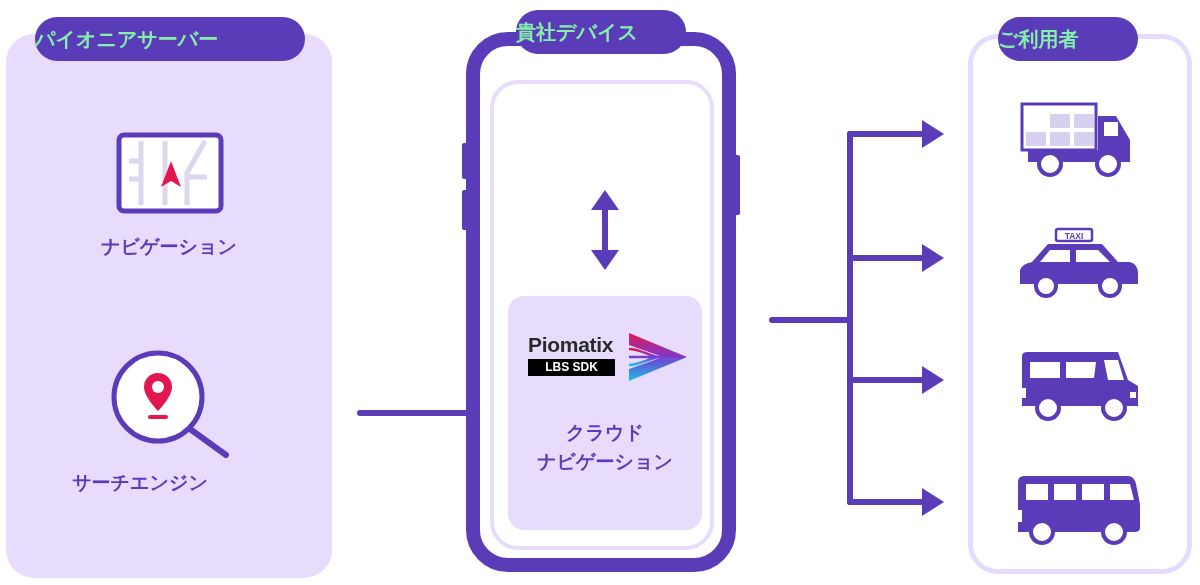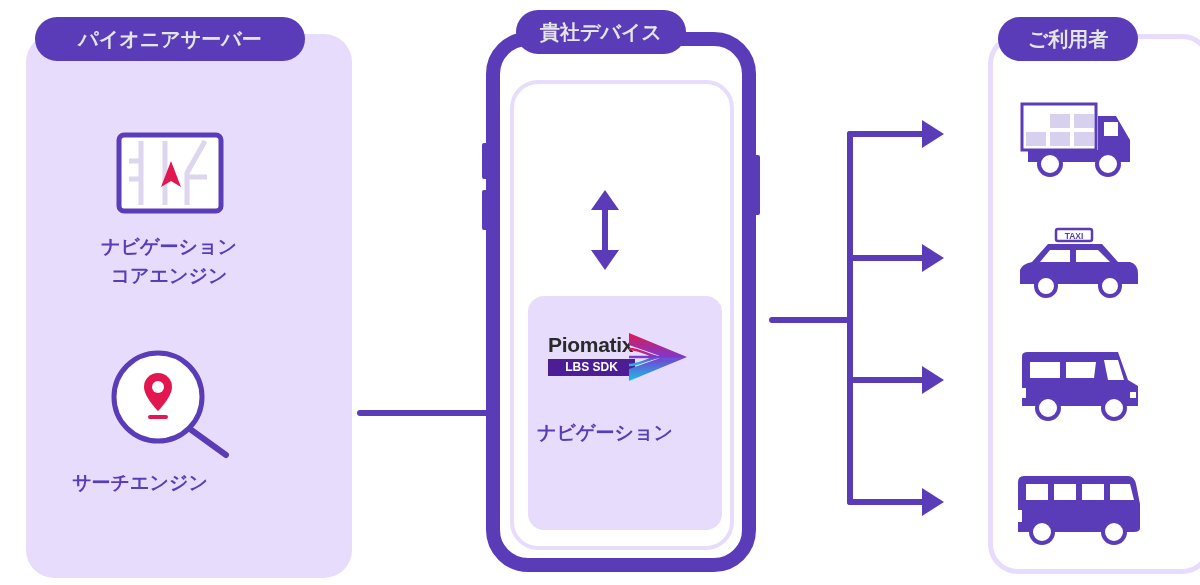--- a/index.html
+++ b/index.html
@@ -2,30 +2,30 @@
 <html><head>
 <meta charset="utf-8">
 <style>
   html, body { margin:0; padding:0; }
   body {
     width:1200px; height:585px; position:relative; overflow:hidden;
     background:#ffffff;
     font-family:"DejaVu Sans", "Liberation Sans", sans-serif;
     color:#5a3cb8;
   }
-  .abs { position:absolute;margin-left:20px; }
+  .abs { position:absolute; }
   
   .panel-left {
     left:6px; top:34px; width:326px; height:544px;
     background:#e8dcfd; border-radius:28px;
   }
   .pill {
-    position:absolute; background:#5a3cb8; color:#e5e5e5;
+    position:absolute; background:#5a3cb8; color:#86efac;
     font-weight:bold; font-size:20px; height:44px; line-height:44px;
-    border-radius:22px; text-align:center; white-space:nowrap;
+    border-radius:22px; white-space:nowrap;
   }
   .pill-left { left:35px; top:17px; width:270px; }
   .label {
     position:absolute; text-align:center; font-weight:bold; font-size:19px;
     line-height:29px; color:#5a3cb8; white-space:nowrap;
   }
   
   .phone-outer {
     left:466px; top:32px; width:270px; height:540px;
     border:14px solid #5a3cb8; border-radius:42px; box-sizing:border-box; background:#fff;
@@ -61,21 +61,20 @@
     <line x1="12" y1="28" x2="24" y2="28"></line>
     <line x1="12" y1="46" x2="24" y2="46"></line>
     <line x1="48" y1="8" x2="48" y2="72"></line>
     <path d="M88 8 L70 40 L70 72"></path>
     <line x1="70" y1="44" x2="90" y2="44"></line>
   </g>
   <polygon points="54,28 64,54 54,48 44,54" fill="#e3174f"></polygon>
 </svg>
 <div class="label" style="left:6px;top:232px;width:326px;">
   <div>ナビゲーション</div>
-  <div>コアエンジン</div>
 </div>
 
 <svg style="left:108px;top:347px;" width="126" height="112" viewBox="0 0 126 112">
   <circle cx="50" cy="50" r="44" fill="#fff" stroke="#5a3cb8" stroke-width="5"></circle>
   <line x1="82" y1="82" x2="118" y2="108" stroke="#5a3cb8" stroke-width="6" stroke-linecap="round"></line>
   <path d="M50 26 a14 14 0 0 1 14 14 c0 10 -14 24 -14 24 s-14 -14 -14 -24 a14 14 0 0 1 14 -14z" fill="#e3174f"></path>
   <circle cx="50" cy="40" r="6" fill="#fff"></circle>
   <rect x="40" y="68" width="20" height="4" rx="2" fill="#e3174f"></rect>
 </svg>
 <div class="label" style="left:6px;top:468px;width:268px;">サーチエンジン</div>
@@ -98,35 +97,36 @@
 <svg style="left:590px;top:190px;" width="30" height="82" viewBox="0 0 30 82">
   <polygon points="15,0 29,20 1,20" fill="#5a3cb8"></polygon>
   <rect x="12" y="18" width="6" height="46" fill="#5a3cb8"></rect>
   <polygon points="15,80 29,60 1,60" fill="#5a3cb8"></polygon>
 </svg>
 
 <div class="abs sdk-box"></div>
 
 <div class="abs" style="left:528px;top:334px;width:90px;">
   <div style="font-family:'Liberation Sans',sans-serif;font-weight:bold;font-size:21px;color:#2a2a2a;line-height:22px;letter-spacing:-0.3px;">Piomatix</div>
-  <div style="background:#4c1d95;color:#fff;font-family:'Liberation Sans',sans-serif;font-weight:bold;font-size:12px;line-height:17px;text-align:center;margin-top:3px;width:87px;">LBS SDK</div>
+  <div style="background:#000000;color:#fff;font-family:'Liberation Sans',sans-serif;font-weight:bold;font-size:12px;line-height:17px;text-align:center;margin-top:3px;width:87px;">LBS SDK</div>
 </div>
 <svg style="left:627px;top:333px;" width="62" height="48" viewBox="0 0 62 48">
   <defs>
     <linearGradient id="pg" x1="0" y1="0" x2="0" y2="1">
       <stop offset="0" stop-color="#e3174f"></stop>
       <stop offset="0.5" stop-color="#7a3ad0"></stop>
       <stop offset="1" stop-color="#18c0e6"></stop>
     </linearGradient>
   </defs>
   <polygon points="2,0 60,24 2,48 2,36 36,24 2,12" fill="url(#pg)"></polygon>
   <path d="M2 16 C 18 16, 28 30, 56 24 M2 32 C 18 32, 28 18, 56 24 M2 24 C 20 24, 30 24, 56 24" stroke="url(#pg)" stroke-width="2.5" fill="none"></path>
 </svg>
 
 <div class="label" style="left:508px;top:418px;width:194px;">
+  <div>クラウド</div>
   <div>ナビゲーション</div>
 </div>
 
 <svg style="left:768px;top:118px;" width="180" height="400" viewBox="0 0 180 400">
   <g stroke="#5a3cb8" stroke-width="6" stroke-linecap="round" fill="none">
     <line x1="4" y1="202" x2="82" y2="202"></line>
     <line x1="82" y1="16" x2="82" y2="384"></line>
     <line x1="82" y1="16" x2="156" y2="16"></line>
     <line x1="82" y1="140" x2="156" y2="140"></line>
     <line x1="82" y1="262" x2="156" y2="262"></line>

